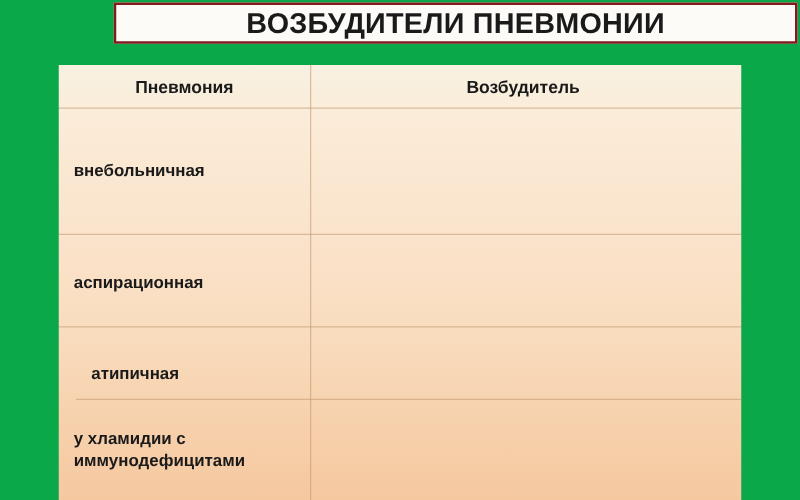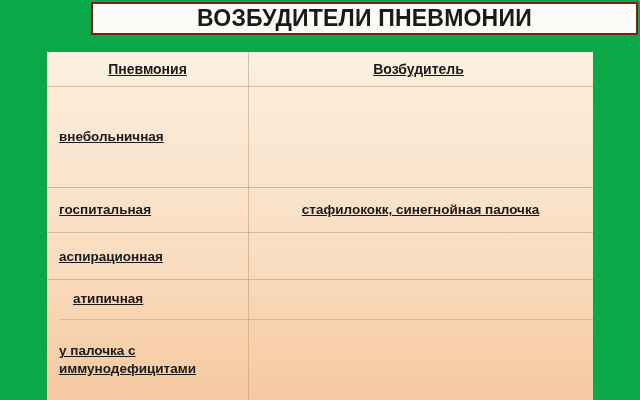--- a/index.html
+++ b/index.html
@@ -101,32 +101,31 @@
     text-align: center;
     padding-left: 6px;
   }
 
   .cell-text {
     font-size: 13.5px;
     font-weight: bold;
     color: #1A1A1A;
     line-height: 1.30;
     white-space: pre-line;
-    text-decoration: underline;
   }
   .hdr .cell-text {
     font-size: 14px;
     font-weight: bold;
   }
 
   
   #row-header      { top: 0px;   height: 35px; }
   #row-community   { top: 35px;  height: 101px; }
   #row-hospital    { top: 136px; height: 45px; }
-  #row-aspiration  { top: 183px; height: 45px; }
+  #row-aspiration  { top: 165px; height: 45px; flex-direction: column; }
   #row-atypical    { top: 226px; height: 42px; margin-left: 14px; }
   #row-immuno      { top: 268px; height: 80px; }
 </style>
 </head>
 <body>
 
 <div id="title-banner">
   <span class="title-text">ВОЗБУДИТЕЛИ ПНЕВМОНИИ</span>
 </div>
 
@@ -142,41 +141,33 @@
       <span class="cell-text">Возбудитель</span>
     </div>
   </div>
 
   <div class="trow" id="row-community">
     <div class="cell-left">
       <span class="cell-text">внебольничная</span>
     </div>
   </div>
 
-  <div class="trow" id="row-hospital">
-    <div class="cell-left">
-      <span class="cell-text">госпитальная</span>
-    </div>
-    <div class="cell-right">
-      <span class="cell-text">стафилококк, синегнойная палочка</span>
-    </div>
-  </div>
 
   <div class="trow" id="row-aspiration">
     <div class="cell-left">
       <span class="cell-text">аспирационная</span>
     </div>
   </div>
 
   <div class="trow" id="row-atypical">
     <div class="cell-left">
       <span class="cell-text">атипичная</span>
     </div>
   </div>
 
   <div class="trow last" id="row-immuno">
     <div class="cell-left">
-      <span class="cell-text">у палочка с
+      <span class="cell-text">у хламидии с
 иммунодефицитами</span>
     </div>
   </div>
 
 </div>
 
 </body></html>

